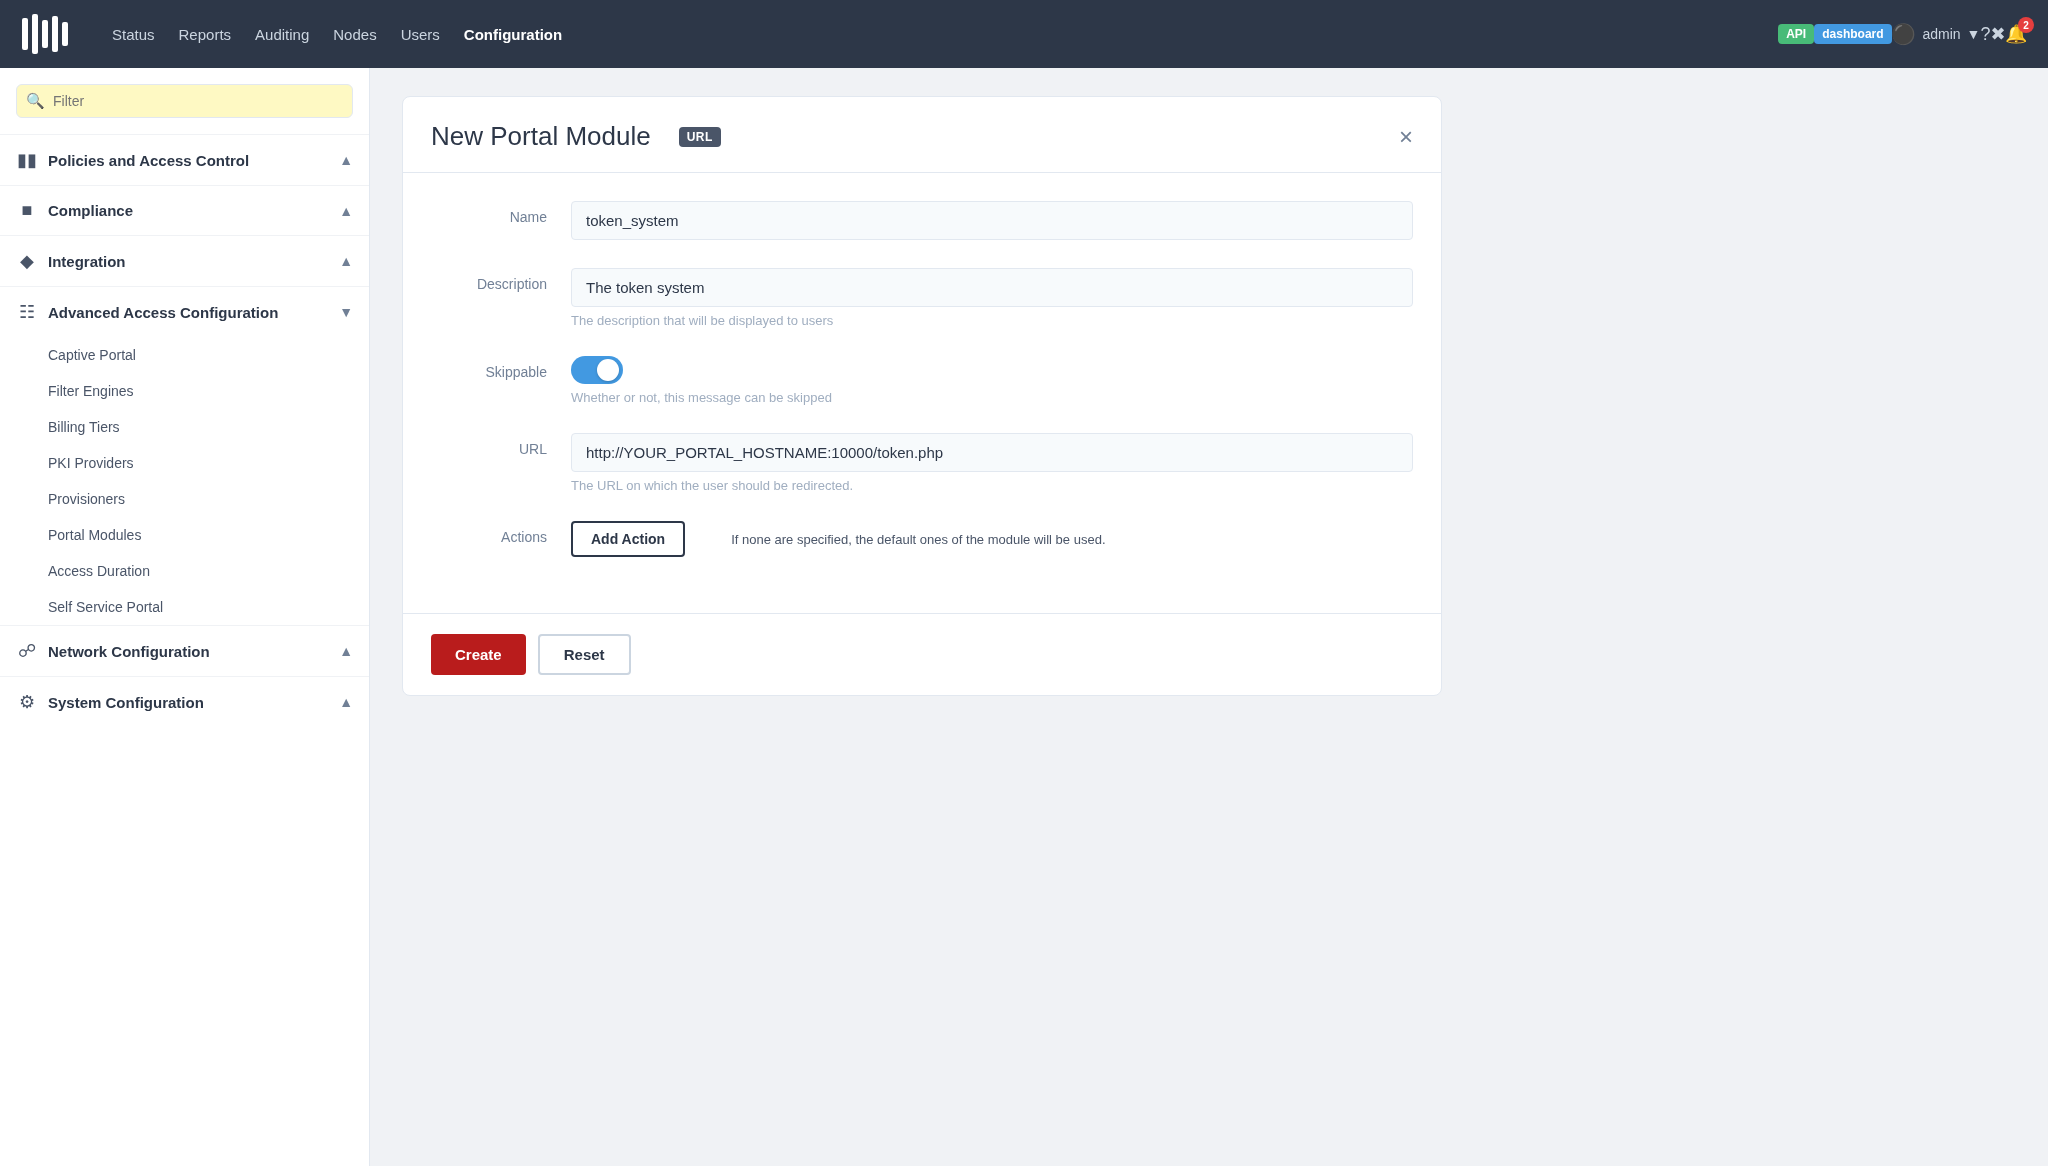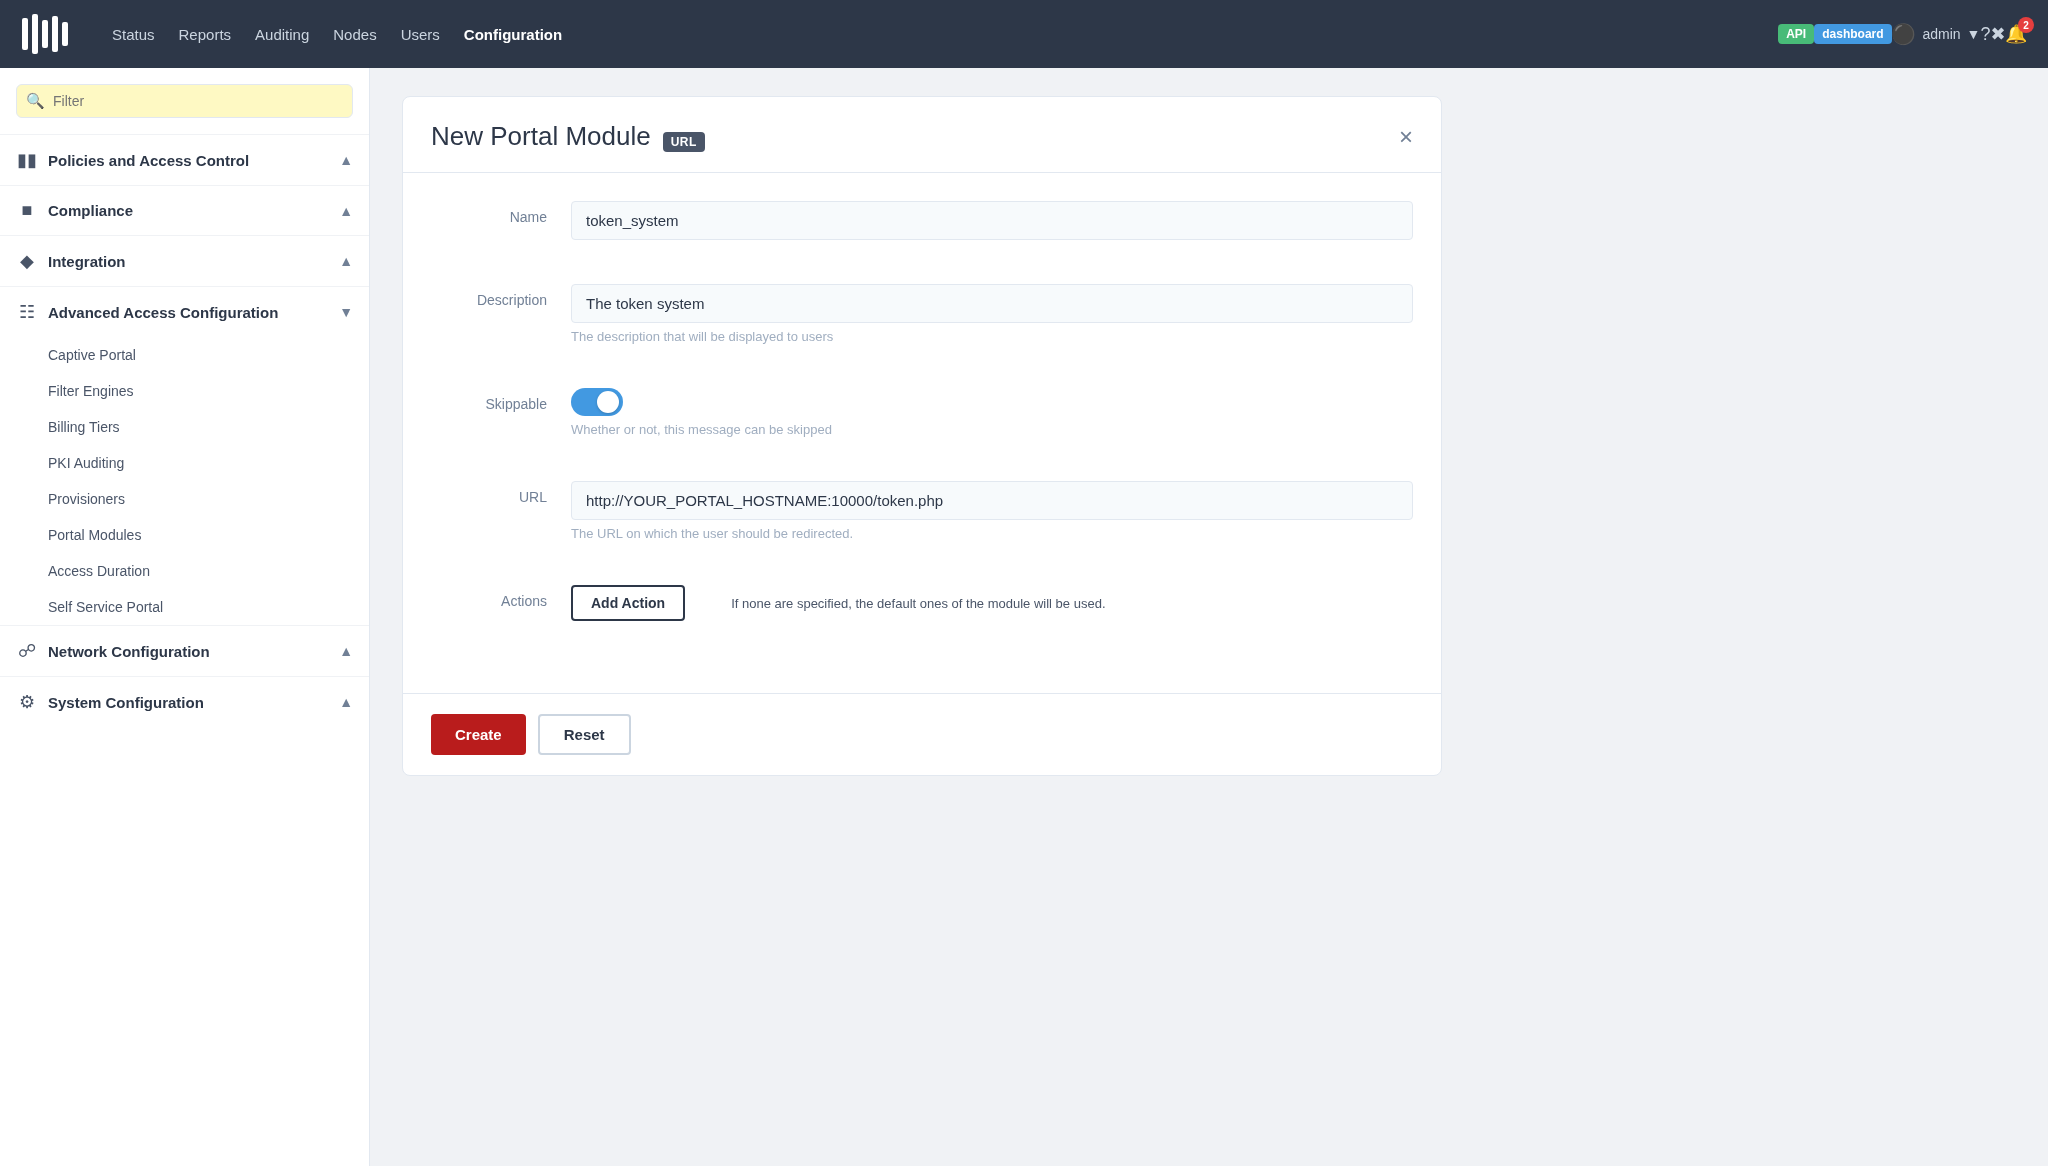--- a/index.html
+++ b/index.html
@@ -184,22 +184,22 @@
     }
     .form-card-header {
       display: flex;
       align-items: center;
       justify-content: space-between;
       padding: 24px 28px 20px 28px;
       border-bottom: 1px solid #e2e8f0;
     }
     .form-card-title {
       display: flex;
-      align-items: flex-end;
-      gap: 12px;
+      align-items: center;
+      gap: 28px;
       font-size: 26px;
       font-weight: 400;
       color: #2d3748;
     }
     .url-badge {
       background: #4a5568;
       color: #fff;
       font-size: 12px;
       font-weight: 700;
       padding: 3px 8px;
@@ -215,21 +215,21 @@
       line-height: 1;
     }
 
     .form-body {
       padding: 28px 28px;
     }
 
     .form-row {
       display: flex;
       align-items: flex-start;
-      margin-bottom: 44px;
+      margin-bottom: 28px;
     }
     .form-label {
       width: 140px;
       min-width: 140px;
       padding-top: 8px;
       font-size: 14px;
       color: #718096;
       text-align: right;
       padding-right: 24px;
     }
@@ -410,21 +410,21 @@
         <div class="sidebar-section-left">
           <span class="sidebar-section-icon">☷</span>
           <span class="sidebar-section-label">Advanced Access Configuration</span>
         </div>
         <span class="sidebar-chevron">▼</span>
       </div>
       <div>
         <div class="sidebar-sub-item">Captive Portal</div>
         <div class="sidebar-sub-item">Filter Engines</div>
         <div class="sidebar-sub-item">Billing Tiers</div>
-        <div class="sidebar-sub-item">PKI Auditing</div>
+        <div class="sidebar-sub-item">PKI Providers</div>
         <div class="sidebar-sub-item">Provisioners</div>
         <div class="sidebar-sub-item">Portal Modules</div>
         <div class="sidebar-sub-item">Access Duration</div>
         <div class="sidebar-sub-item">Self Service Portal</div>
       </div>
     </div>
 
     <div class="sidebar-section">
       <div class="sidebar-section-header">
         <div class="sidebar-section-left">

